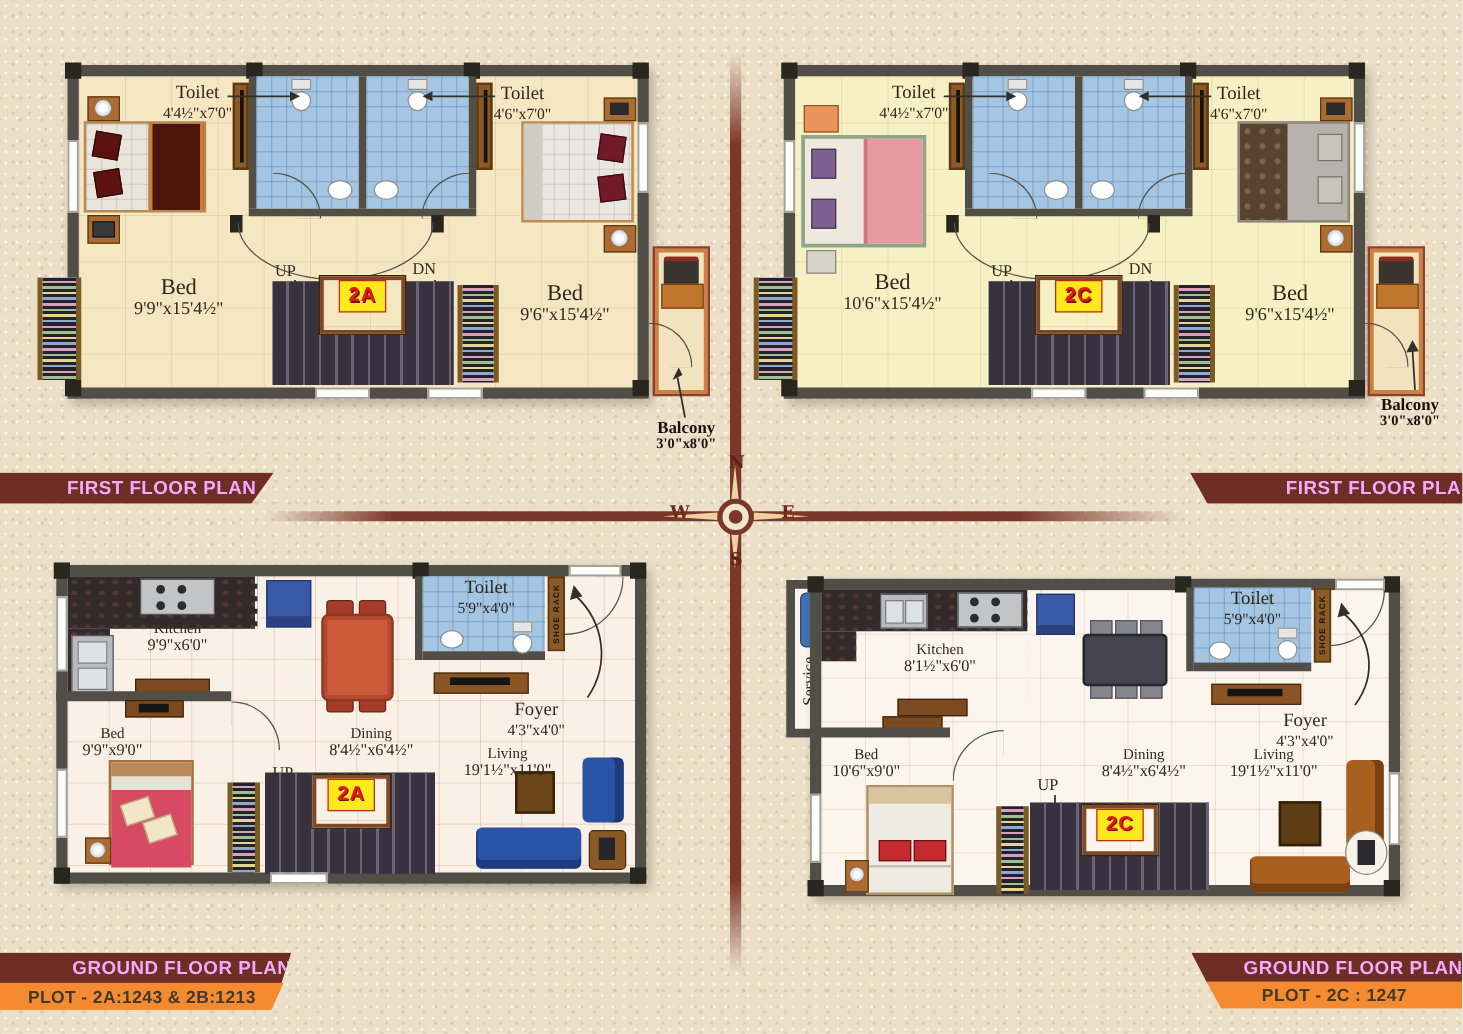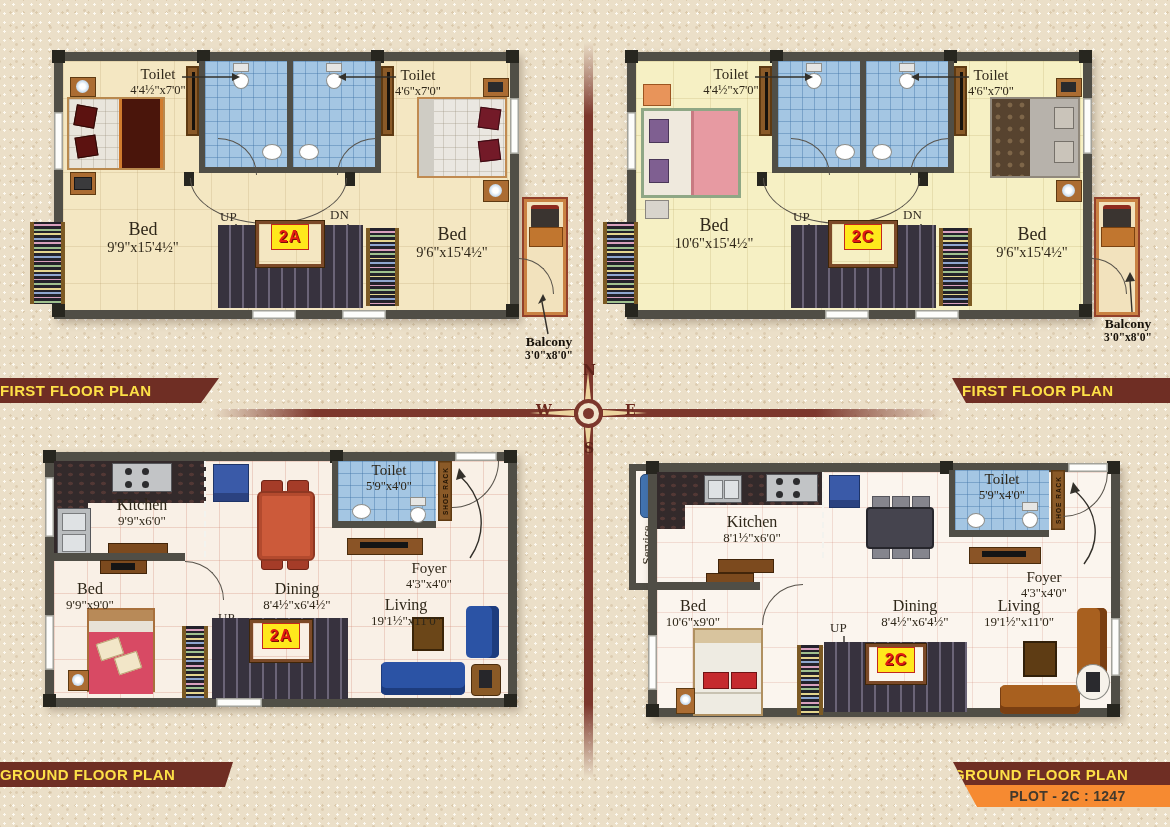--- a/index.html
+++ b/index.html
@@ -16,35 +16,35 @@
 .box{position:absolute;box-sizing:border-box;border:9px solid #504e46;box-shadow:3px 4px 8px rgba(60,40,20,.28)}
 .f1{background-color:#f4e7c2;background-image:linear-gradient(rgba(170,140,90,.20) 1px,transparent 1px),linear-gradient(90deg,rgba(170,140,90,.20) 1px,transparent 1px);background-size:37px 37px}
 .f1c{background-color:#f6f0c4;background-image:linear-gradient(rgba(170,150,80,.20) 1px,transparent 1px),linear-gradient(90deg,rgba(170,150,80,.20) 1px,transparent 1px);background-size:37px 37px}
 .f0{background-color:#f9f0e6;background-image:linear-gradient(rgba(205,130,110,.28) 1px,transparent 1px),linear-gradient(90deg,rgba(205,130,110,.28) 1px,transparent 1px);background-size:33px 33px}
 .f0c{background-color:#fbf5ee;background-image:linear-gradient(rgba(205,130,110,.22) 1px,transparent 1px),linear-gradient(90deg,rgba(205,130,110,.22) 1px,transparent 1px);background-size:35px 35px}
 .tb{position:absolute;background-color:#a4c6e3;background-image:linear-gradient(rgba(70,120,170,.45) 1px,transparent 1px),linear-gradient(90deg,rgba(70,120,170,.45) 1px,transparent 1px);background-size:12px 12px}
 .st{position:absolute;background:#37323e;background-image:repeating-linear-gradient(90deg,transparent 0 11px,#6b6477 11px 13px)}
 .win{position:absolute;background:#fdfdfb;box-shadow:inset 0 0 0 1.5px #a2a29a}
 .arc{position:absolute;border:0 solid #57524a}
 .lbl{position:absolute;text-align:center;color:#2f2719;line-height:1.12}
-.lbl .n{font-size:16px}.lbl .d{font-size:13px;white-space:nowrap}
+.lbl .n{font-size:12px}.lbl .d{font-size:13px;white-space:nowrap}
 .big .n{font-size:18px}.big .d{font-size:14.5px}
 .tl .n{font-size:15px}.tl .d{font-size:12.5px}
 .bal{font-weight:bold;color:#17110a}.bal .n{font-size:13.5px}.bal .d{font-size:11.5px}
 .updn{position:absolute;font-size:13px;color:#332c22}
 .landing{position:absolute;box-sizing:border-box;border:3px solid #7c4a28;box-shadow:0 0 0 1px #402608;display:flex;align-items:flex-start;justify-content:center}
 .badge{background:#ffe81c;border:1.5px solid #c3281c;color:#e31b12;font:bold 16px/1 "Liberation Sans",sans-serif;padding:4px 7px;text-shadow:1px 1px 0 #7d0d05;letter-spacing:1px}
 .wrd{position:absolute;border-left:4px solid #7c5a24;border-right:4px solid #7c5a24;background:repeating-linear-gradient(180deg,#23222b 0 2.5px,#d9a0bd 2.5px 4.5px,#23222b 4.5px 7px,#9fc08e 7px 9px,#23222b 9px 11.5px,#e4d58e 11.5px 13.5px,#23222b 13.5px 16px,#8fa6cf 16px 18px)}
 .panel{position:absolute;background:#8a5a28;box-shadow:inset 0 0 0 2px #5e3a12}
 .panel i{position:absolute;left:45%;top:8%;width:3px;height:84%;background:#17120c}
 .wc{position:absolute;width:16px}
 .wc .tank{height:7px;background:#e6e6e4;border:1px solid #8f8f8b}
 .wc .bowl{height:14px;background:#fff;border:1px solid #8f8f8b;border-radius:50%/45% 45% 55% 55%;margin-top:1px}
 .sink{position:absolute;background:#fff;border:1px solid #8f8f8b;border-radius:50%}
-.banner{position:absolute;height:25px;background:#6f2e24;color:#fde047;font:bold 15px/25px "Liberation Sans",sans-serif;text-align:left;letter-spacing:.4px}
+.banner{position:absolute;height:25px;background:#6f2e24;color:#f0abfc;font:bold 15px/25px "Liberation Sans",sans-serif;text-align:right;letter-spacing:.4px}
 .banner2{position:absolute;height:22px;background:#f68a31;color:#43392c;font:bold 14px/22px "Liberation Sans",sans-serif;text-align:center;letter-spacing:.3px}
 .ns{position:absolute;font:bold 14px "DejaVu Serif",serif;color:#6d2a1f}
 svg.arr{position:absolute;overflow:visible}
 .arr line,.arr path{stroke:#33302a;stroke-width:1.4;fill:none}
 .arr polygon{fill:#33302a}
 .shoe{position:absolute;background:#8a5a28;box-shadow:inset 0 0 0 1.5px #5e3a12;display:flex;align-items:center;justify-content:center}
 .shoe span{writing-mode:vertical-rl;transform:rotate(180deg);font:bold 6.5px "Liberation Sans",sans-serif;letter-spacing:1px;color:#221405}
 .svc{position:absolute;display:flex;flex-direction:column;align-items:center;justify-content:center;transform:rotate(-90deg);color:#2f2719;text-align:center}
 .dash{position:absolute;border-left:2px dashed #f3f3ee}
 .stove{position:absolute;background:#c2c4c6;border:1px solid #55565a}
@@ -71,20 +71,21 @@
     <div class="a" style="left:583px;top:408px;width:11px;height:11px;border-radius:50%;background:#7c372c"></div>
     <div class="ns" style="left:583px;top:362px;color:#5e241b">N</div>
     <div class="ns" style="left:584px;top:440px;color:#5e241b">S</div>
     <div class="ns" style="left:536px;top:402px">W</div>
     <div class="ns" style="left:625px;top:402px">E</div>
   </div>
 
   <div class="banner" style="left:0;top:378px;width:205px;clip-path:polygon(0 0,100% 0,calc(100% - 18px) 100%,0 100%);padding-right:14px">FIRST FLOOR PLAN</div>
   <div class="banner" style="left:952px;top:378px;width:218px;clip-path:polygon(0 0,100% 0,100% 100%,14px 100%);padding-left:10px">FIRST FLOOR PLAN</div>
   <div class="banner" style="left:0;top:762px;width:233px;clip-path:polygon(0 0,100% 0,calc(100% - 8px) 100%,0 100%)">GROUND FLOOR PLAN</div>
+  <div class="banner2" style="left:0;top:786px;width:227px;clip-path:polygon(0 0,100% 0,calc(100% - 10px) 100%,0 100%)">PLOT - 2A:1243 &amp; 2B:1213</div>
   <div class="banner" style="left:953px;top:762px;width:217px;clip-path:polygon(0 0,100% 0,100% 100%,13px 100%)">GROUND FLOOR PLAN</div>
   <div class="banner2" style="left:965px;top:785px;width:205px;clip-path:polygon(0 0,100% 0,100% 100%,12px 100%)">PLOT - 2C : 1247</div>
 
   <div>
     <div class="box f1 a" style="left:54px;top:52px;width:465px;height:267px"></div>
     <div class="pillar" style="left:52px;top:50px"></div>
     <div class="pillar" style="left:506px;top:50px"></div>
     <div class="pillar" style="left:52px;top:304px"></div>
     <div class="pillar" style="left:506px;top:304px"></div>
     <div class="pillar" style="left:197px;top:50px"></div>

